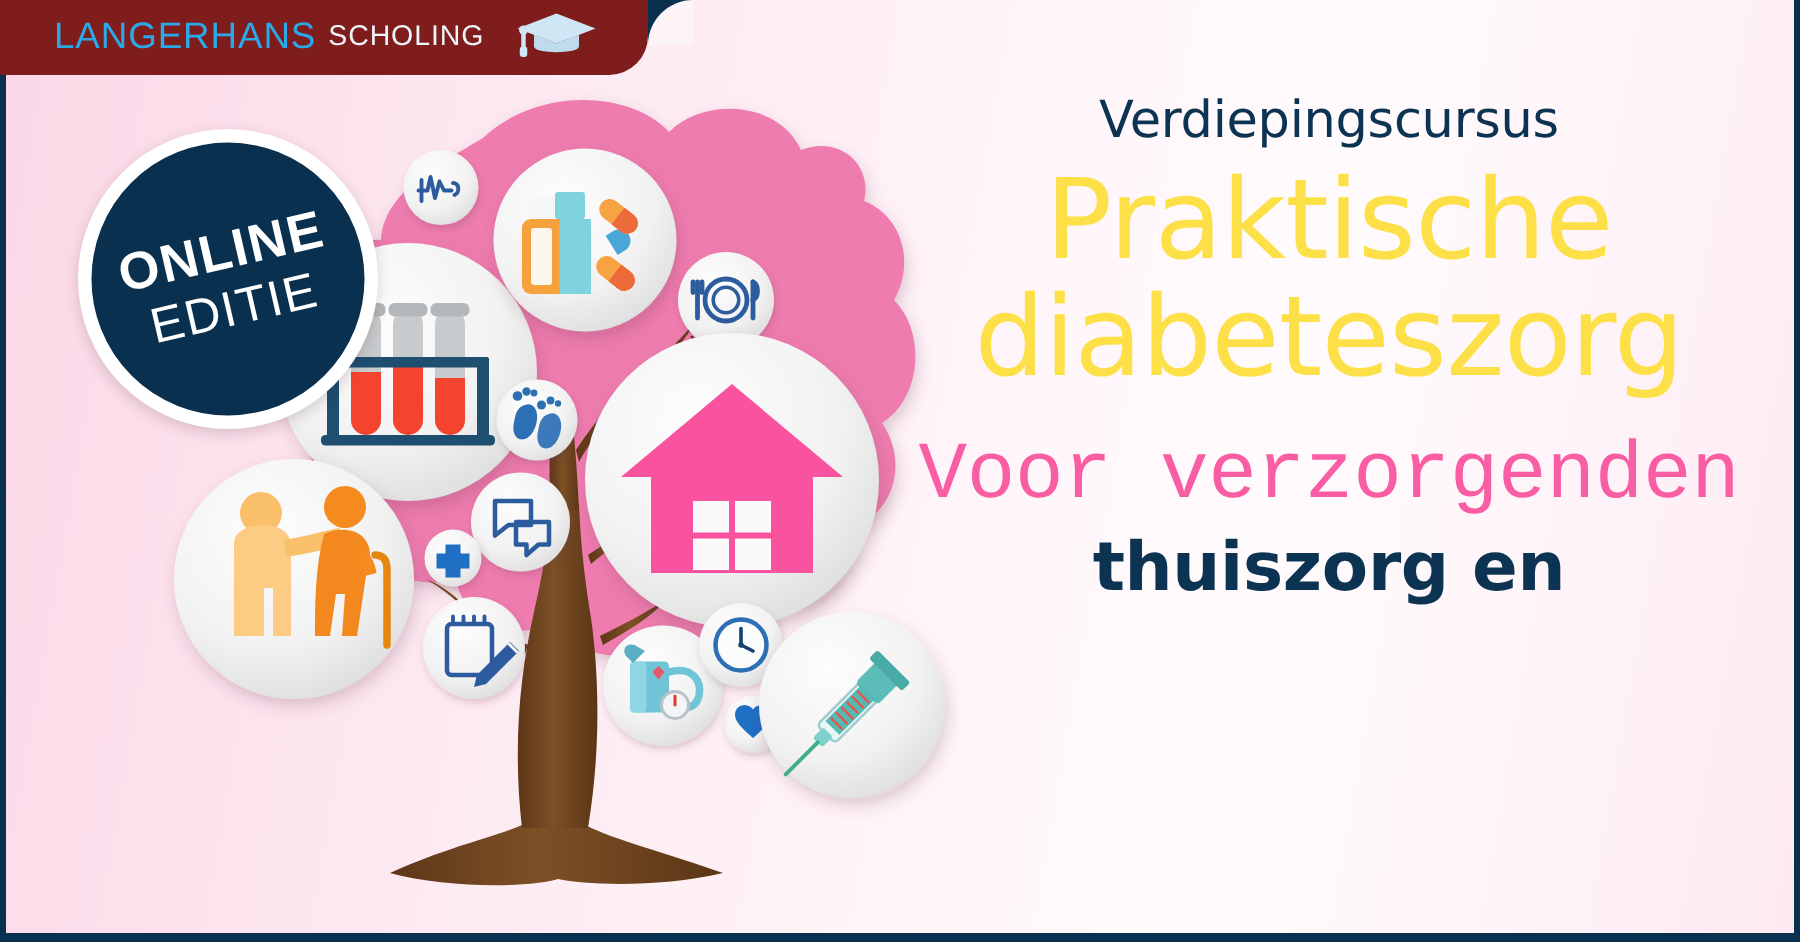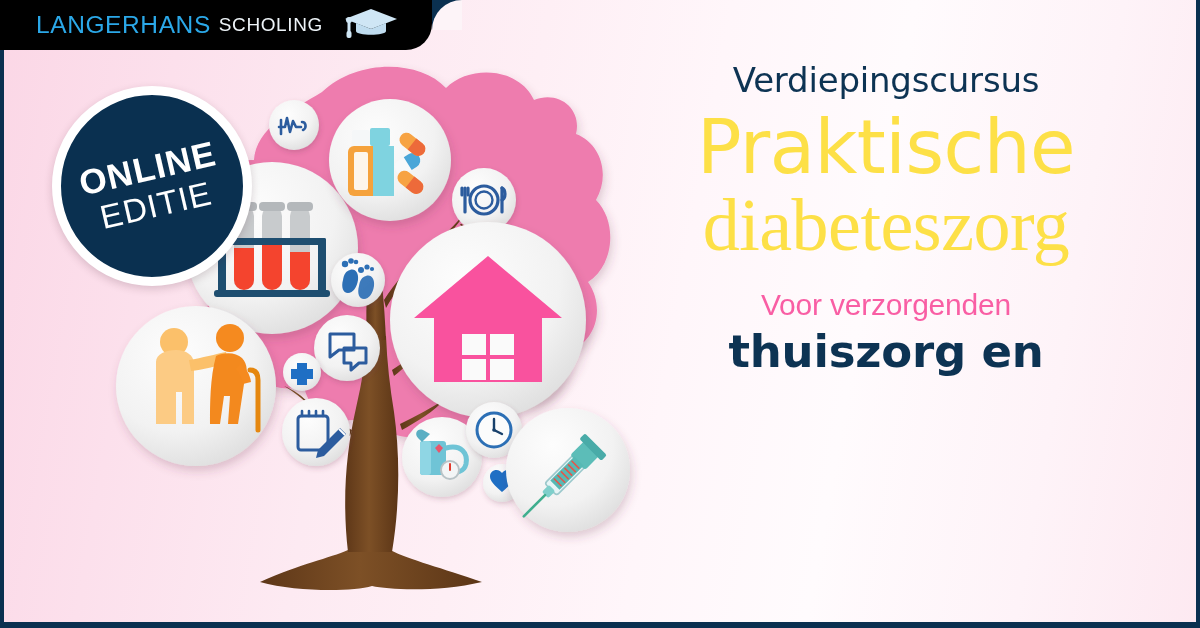--- a/index.html
+++ b/index.html
@@ -35,21 +35,21 @@
         #fef3f8 86%,
         #fde9f1 100%);
   }
 
   
   .header-bar {
     position: absolute;
     left: 0; top: 0;
     width: 432px;
     height: 50px;
-    background: #000000;
+    background: #7f1d1d;
     border-bottom-right-radius: 26px;
     z-index: 30;
     display: flex;
     align-items: center;
   }
   
   .header-notch {
     position: absolute;
     left: 432px; top: 0;
     width: 30px; height: 30px;
@@ -168,25 +168,25 @@
   }
   .headline {
     font-family: "DejaVu Sans", sans-serif;
     font-size: 74px;
     font-weight: 400;
     color: #fde047;
     line-height: 1.02;
     letter-spacing: -0.5px;
     margin-top: 12px;
   }
-  .headline-l2 { display: block; margin-top: 2px; font-family: Liberation Serif, serif; }
+  .headline-l2 { display: block; margin-top: 2px; }
 
   .sub-pink {
-    font-family: Liberation Sans, sans-serif;
-    font-size: 30px;
+    font-family: Liberation Mono, monospace;
+    font-size: 54px;
     font-weight: 400;
     color: #f95ea4;
     line-height: 1.08;
     letter-spacing: -0.2px;
     margin-top: 26px;
   }
   .sub-navy {
     font-family: "DejaVu Sans", sans-serif;
     font-size: 45px;
     font-weight: 600;

